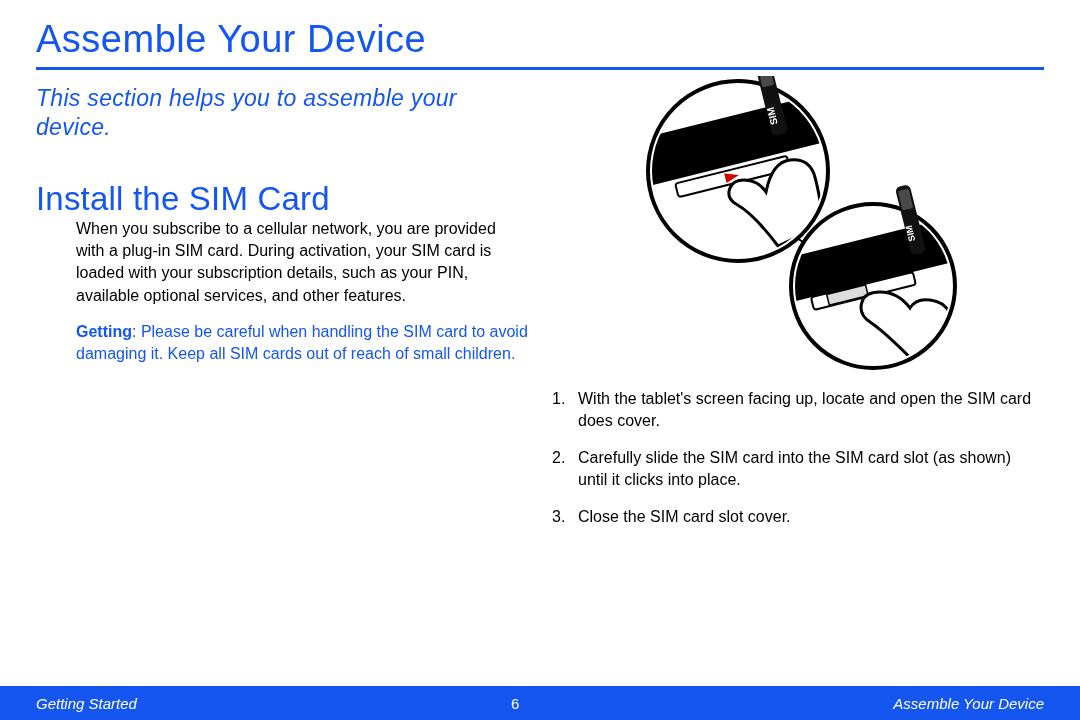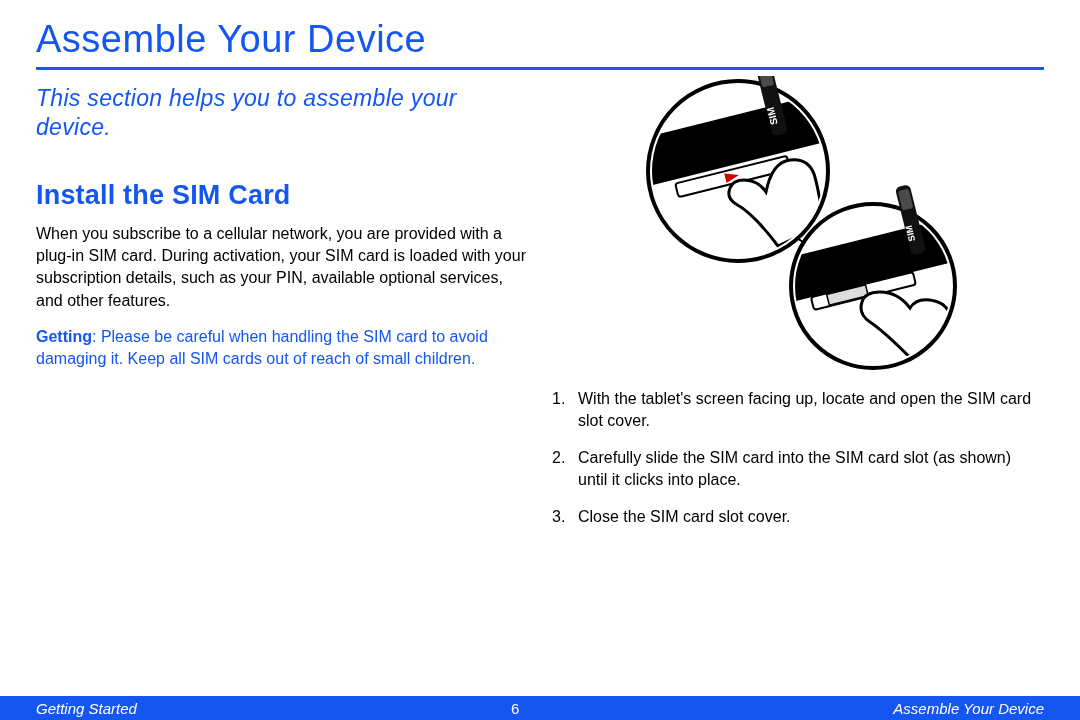--- a/index.html
+++ b/index.html
@@ -33,45 +33,46 @@
     color: #1356f1;
     font-style: italic;
     font-size: 23px;
     line-height: 1.25;
     font-weight: 400;
     margin-bottom: 38px;
     letter-spacing: 0.3px;
   }
   .subhead {
     color: #1356f1;
-    font-size: 27px;
-    font-weight: 700;
-    margin-bottom: 12px;
+    font-size: 33px;
+    font-weight: 400;
+    margin-bottom: 0;
     letter-spacing: 0.2px;
   }
   .body-text {
     font-size: 16px;
     line-height: 1.4;
     margin-bottom: 14px;
     color: #000;
+    margin-left: 40px;
   }
   .blue-text { color: #1356f1; }
   .bold-inline { font-weight: 700; }
   .steps { margin-top: 8px; }
   .step {
     font-size: 16px;
     line-height: 1.4;
     margin-bottom: 14px;
     display: flex;
   }
   .step .num { width: 26px; flex: 0 0 26px; }
   .footer {
     position: absolute;
     left: 0; right: 0; bottom: 0;
-    height: 24px;
+    height: 34px;
     background: #1555f0;
     color: #fff;
     display: flex;
     align-items: center;
     font-style: italic;
     font-size: 15px;
     padding: 0 36px;
   }
   .footer .left { flex: 0 0 auto; }
   .footer .center { flex: 1 1 auto; text-align: center; font-style: normal; }
@@ -148,21 +149,21 @@
             <rect x="292" y="124" width="11" height="20" rx="2" fill="#4a4a4a"></rect>
             <text x="297" y="168" font-size="9" fill="#fff" text-anchor="middle" transform="rotate(-90 297 168)" font-family="Arial" font-weight="700">SIM</text>
           </g>
         </g>
       </svg>
     </div>
 
     <div class="steps">
       <div class="step">
         <div class="num">1.</div>
-        <div>With the tablet's screen facing up, locate and open the SIM card slot cover.</div>
+        <div>With the tablet's screen facing up, locate and open the SIM card does cover.</div>
       </div>
       <div class="step">
         <div class="num">2.</div>
         <div>Carefully slide the SIM card into the SIM card slot (as shown) until it clicks into place.</div>
       </div>
       <div class="step">
         <div class="num">3.</div>
         <div>Close the SIM card slot cover.</div>
       </div>
     </div>

